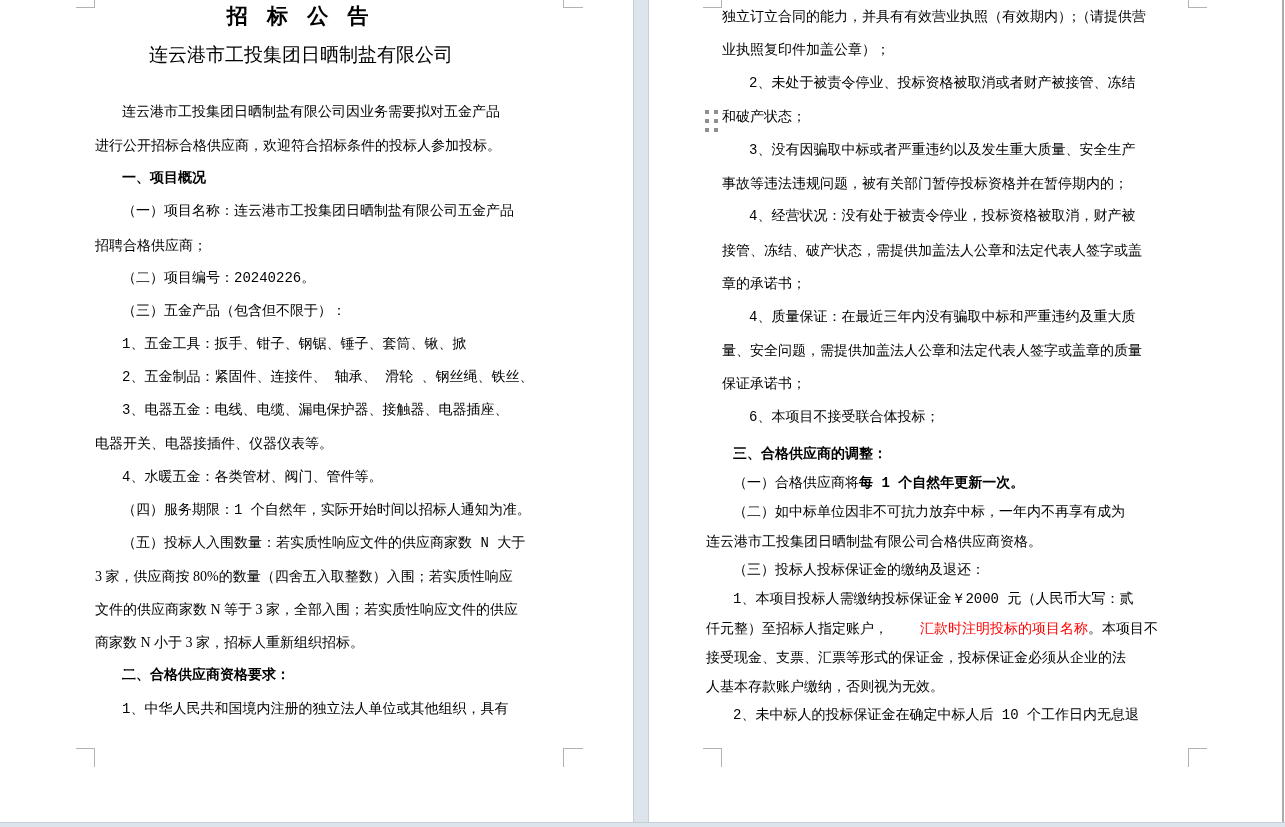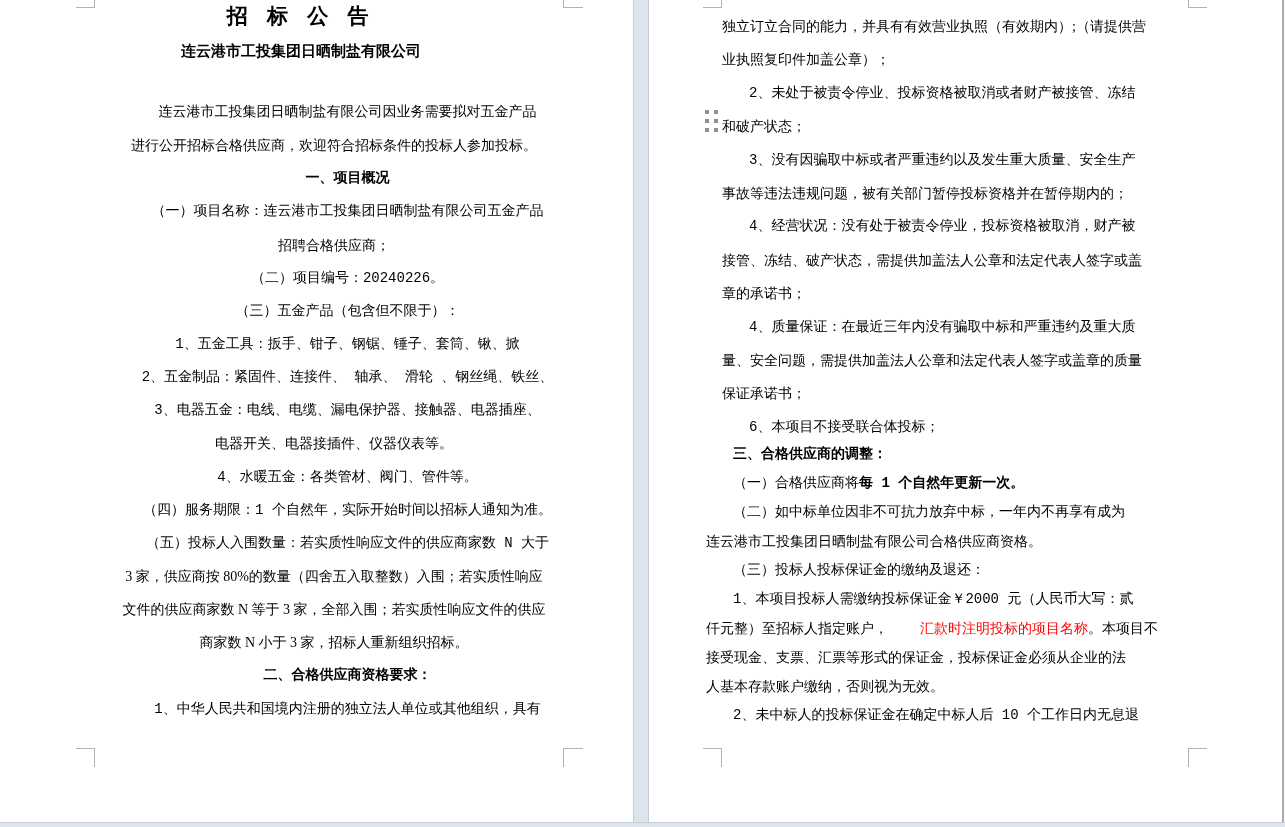--- a/index.html
+++ b/index.html
@@ -27,27 +27,27 @@
 
   .crop{position:absolute;box-sizing:border-box;}
   .crop.tl{border-right:1px solid var(--crop);border-bottom:1px solid var(--crop);}
   .crop.tr{border-left:1px solid var(--crop);border-bottom:1px solid var(--crop);}
   .crop.bl{border-right:1px solid var(--crop);border-top:1px solid var(--crop);}
   .crop.br{border-left:1px solid var(--crop);border-top:1px solid var(--crop);}
 
   .doc-title{position:absolute;left:95px;top:2px;width:412px;text-align:center;
     font-size:21px;font-weight:bold;letter-spacing:7px;white-space:pre;}
   .doc-subtitle{position:absolute;left:95px;width:412px;text-align:center;
-    font-size:15px;font-weight:bold;}
+    font-size:19px;font-weight:normal;}
   #subtitle1{top:42px;}
   #subtitle2{top:76px;}
 
   .body-block{position:absolute;}
-  #p1-body{left:95px;top:96px;width:478px;text-align:center;}
-  #p2-sec1{left:73px;top:10px;width:472px;}
+  #p1-body{left:95px;top:96px;width:478px;}
+  #p2-sec1{left:73px;top:0;width:472px;}
   #p2-sec2{left:57px;top:440px;width:472px;}
 
   .tline{font-size:14px;height:33.15px;line-height:33.15px;white-space:pre;}
   #p2-sec1 .tline{height:33.4px;line-height:33.4px;}
   #p2-sec2 .tline{height:29px;line-height:29px;}
   .tline.ind{padding-left:27px;font-family:Liberation Mono, monospace;}
   .tline .b{font-weight:bold;}
   .tline .red{color:var(--red);margin-left:32px;}
 
   .drag-handle{position:absolute;left:705px;top:110px;width:13px;height:22px;

